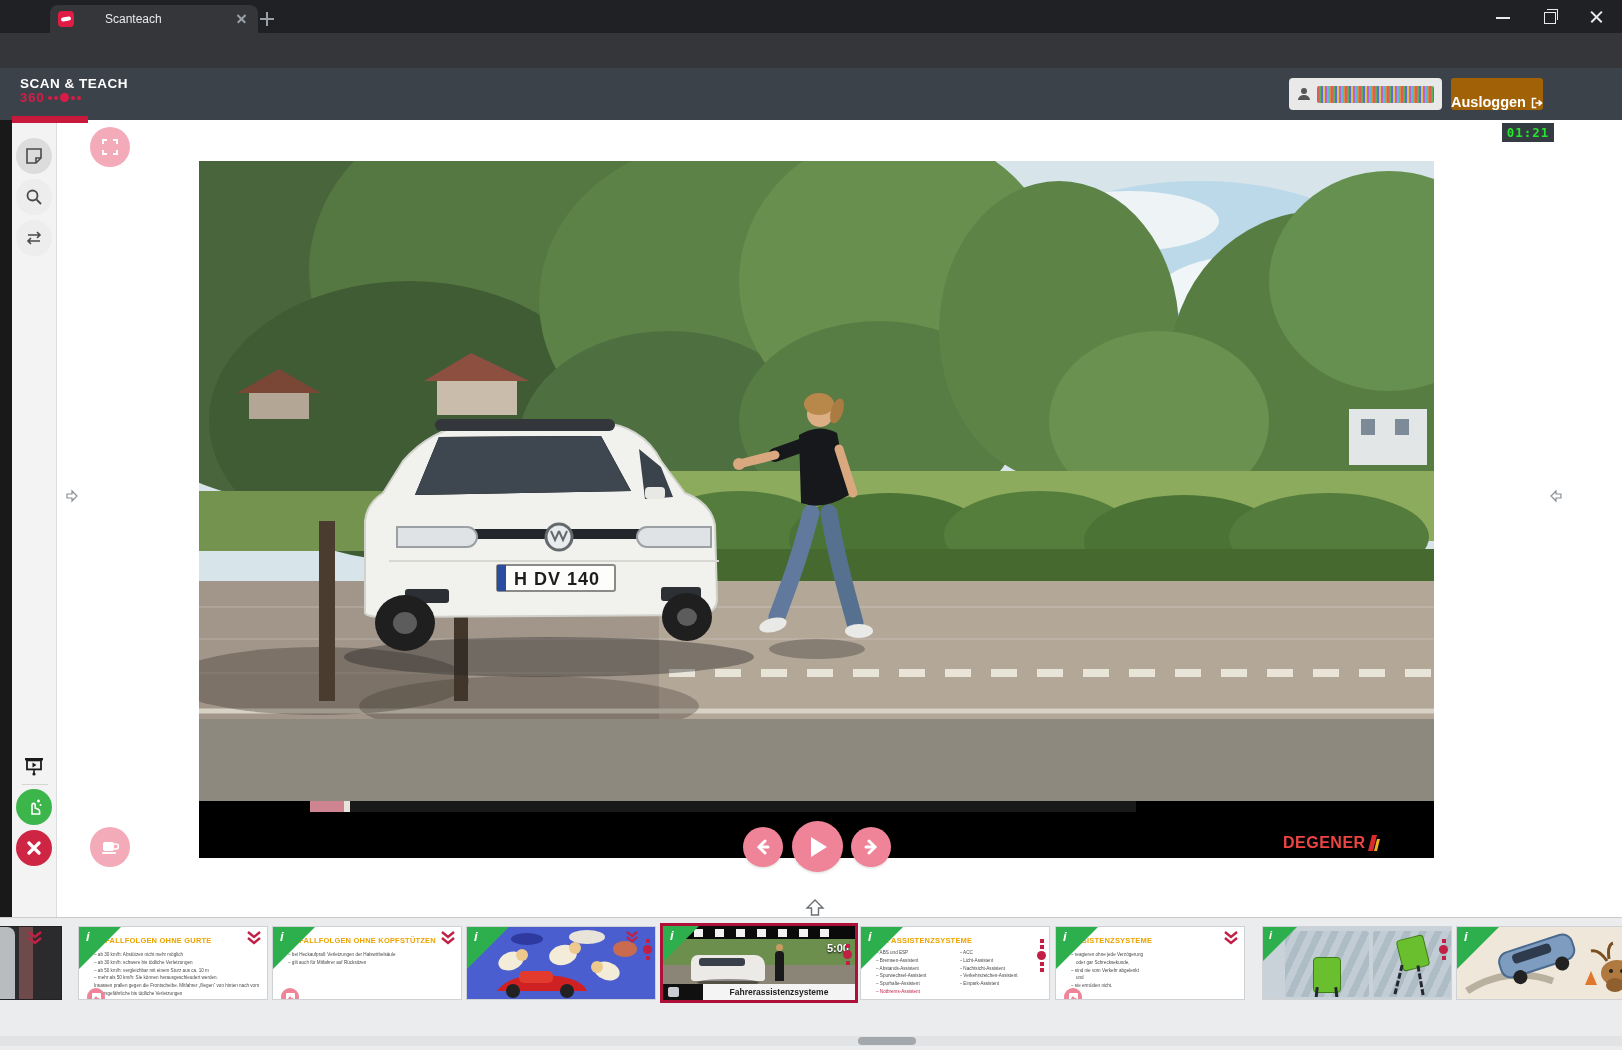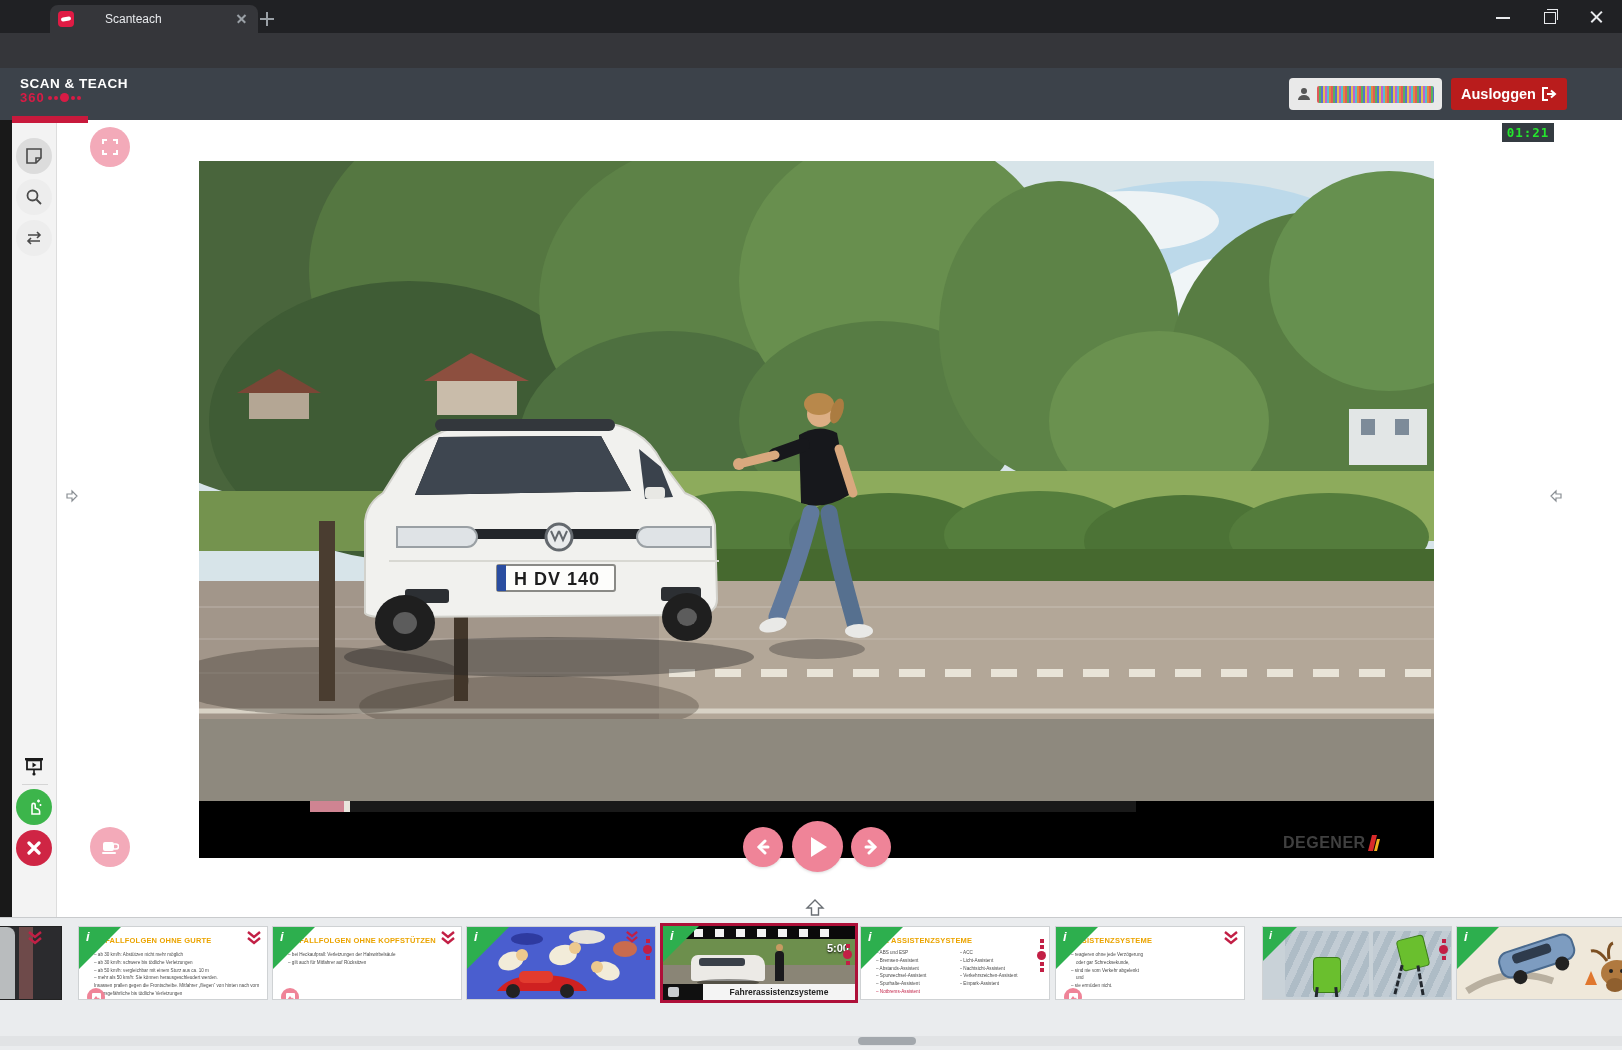--- a/index.html
+++ b/index.html
@@ -52,22 +52,22 @@
   .logo-l2{color:#d91b45;font-size:13px;font-weight:bold;letter-spacing:1px;display:flex;align-items:center;gap:3px;}
   .logo-dots{display:inline-flex;gap:2px;align-items:center;}
   .logo-dots i{width:4px;height:4px;border-radius:50%;background:#d91b45;display:inline-block;}
   .logo-dots i.big{width:9px;height:9px;}
   .menu{position:absolute;left:110px;top:0;height:52px;display:flex;align-items:center;gap:19px;}
   .mi{font-size:15px;color:#a7adb5;cursor:pointer;white-space:nowrap;}
   .mi.active{color:#fff;font-weight:bold;}
   .userpill{position:absolute;left:1289px;top:10px;width:153px;height:32px;background:#e9e9e9;border-radius:4px;
             display:flex;align-items:center;padding:0 8px;gap:6px;box-sizing:border-box;}
   .user-noise{height:17px;flex:1;}
-  .logoutbtn{position:absolute;left:1451px;top:10px;width:116px;height:32px;background:#b91c1c;border-radius:3px;
-             display:flex;align-items:center;justify-content:center;gap:5px;color:#fff;font-weight:bold;font-size:14.5px;cursor:pointer;}
+  .logoutbtn{position:absolute;left:1451px;top:10px;width:92px;height:32px;background:#a16207;border-radius:3px;
+             display:flex;align-items:flex-end;justify-content:center;gap:5px;color:#fff;font-weight:bold;font-size:14.5px;cursor:pointer;}
 
   
   .timer{left:1502px;top:123px;width:52px;height:19px;background:#343b41;color:#25e52d;
          font-family:"DejaVu Sans Mono",monospace;font-size:12.5px;font-weight:bold;
          display:flex;align-items:center;justify-content:center;letter-spacing:1px;}
 
   
   .darkstrip{left:0;top:120px;width:12px;height:930px;background:#191919;}
   .redtab{left:12px;top:116px;width:76px;height:7px;background:#c8193c;}
   .sidebar{left:12px;top:123px;width:45px;height:882px;background:#f3f3f3;border-right:1px solid #ddd;box-sizing:border-box;}
@@ -81,21 +81,21 @@
   .fsbtn{left:90px;top:127px;width:40px;height:40px;}
   .cupbtn{left:90px;top:827px;width:40px;height:40px;}
   .video{left:199px;top:161px;width:1235px;height:697px;background:#9da887;overflow:hidden;}
   .progress{left:310px;top:801px;width:826px;height:11px;background:rgba(45,45,45,.55);cursor:pointer;}
   .progress .fill{height:100%;background:#cf8492;float:left;}
   .progress .buffer{height:100%;width:6px;background:#e9e5dd;float:left;}
   .ctl{border-radius:50%;background:#ef8498;display:flex;align-items:center;justify-content:center;cursor:pointer;box-shadow:0 1px 3px rgba(0,0,0,.15);}
   .ctl-prev{left:743px;top:827px;width:40px;height:40px;}
   .ctl-play{left:792px;top:821px;width:51px;height:51px;}
   .ctl-next{left:851px;top:827px;width:40px;height:40px;}
-  .degener{left:1283px;top:834px;display:flex;align-items:center;gap:2px;color:#404040;
+  .degener{left:1283px;top:834px;display:flex;align-items:center;gap:2px;color:#ef4444;
            font-size:16px;font-weight:bold;letter-spacing:.5px;font-family:"Liberation Sans",sans-serif;}
   .edgehandle{top:487px;width:16px;height:18px;display:flex;align-items:center;justify-content:center;cursor:pointer;}
   .eh-left{left:64px;} .eh-right{left:1548px;}
   .upbtn{left:803px;top:899px;width:24px;height:18px;display:flex;align-items:center;justify-content:center;cursor:pointer;}
 
   
   .strip{left:0;top:917px;width:1622px;height:133px;background:#eaecee;border-top:1px solid #c9cbcd;box-sizing:border-box;}
   .thumb{position:absolute;top:8px;width:190px;height:74px;background:#fff;border:1px solid #cfd2d4;box-sizing:border-box;overflow:hidden;cursor:pointer;}
   .tri{position:absolute;left:0;top:0;width:42px;height:42px;background:#2daf4e;
        clip-path:polygon(0 0,100% 0,0 100%);z-index:5;}

